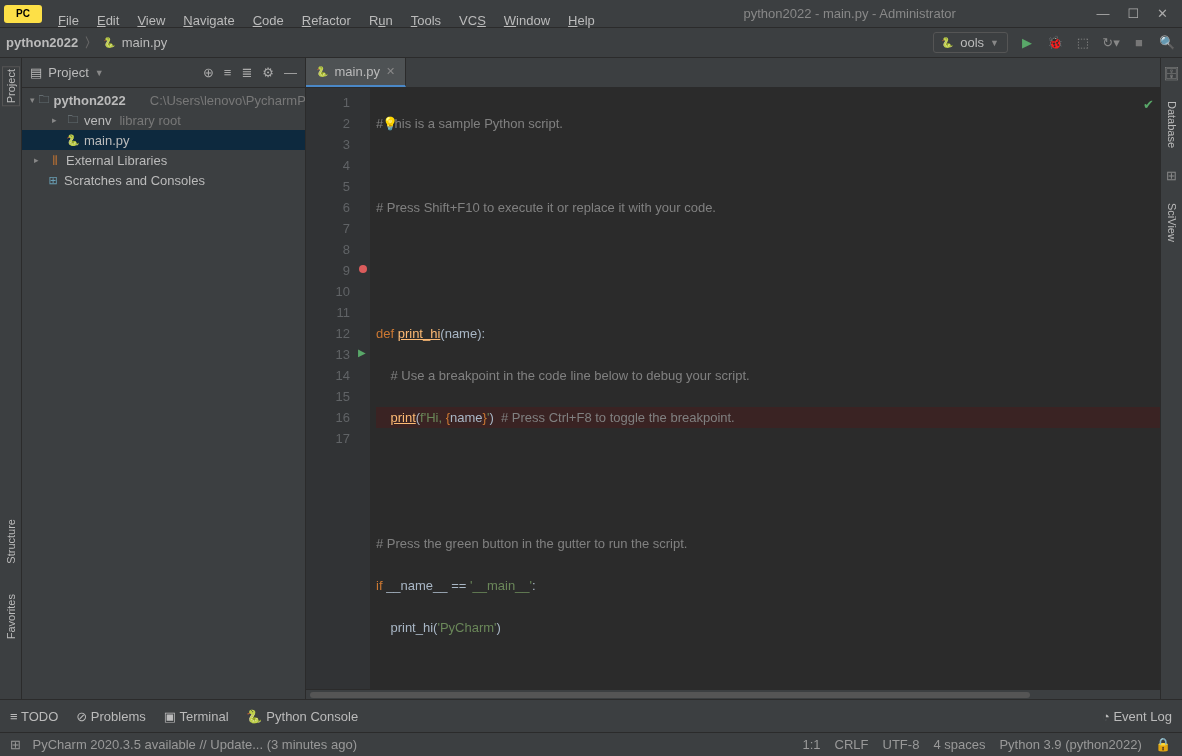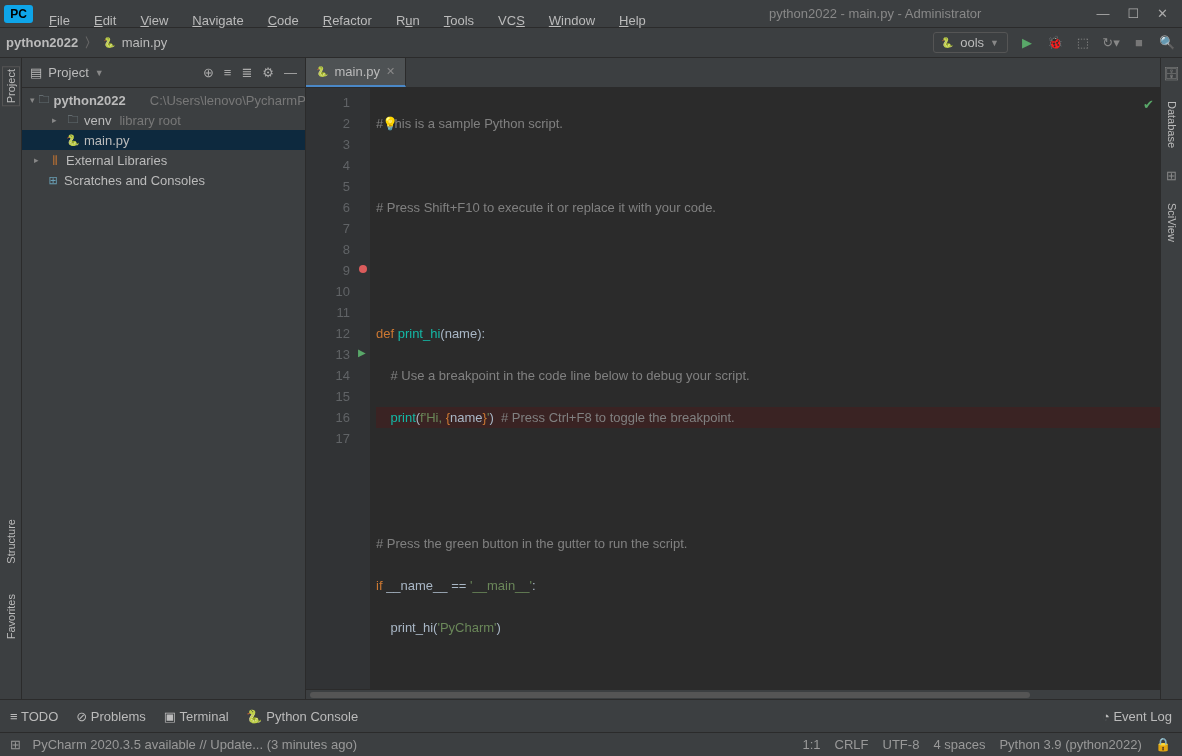--- a/index.html
+++ b/index.html
@@ -1,19 +1,19 @@
 <!DOCTYPE html>
 <html><head>
 <meta charset="utf-8">
 <style>
 * { margin: 0; padding: 0; box-sizing: border-box; font-family: "Segoe UI", Arial, sans-serif; font-size: 13px; }
 body { background: #3c3f41; color: #bbbbbb; width: 1182px; height: 756px; overflow: hidden; display: flex; flex-direction: column; }
 .titlebar { height: 28px; background: #3c3f41; display: flex; align-items: center; padding: 0 4px; border-bottom: 1px solid #2b2b2b; }
-.titlebar .logo { width: 29px; height: 18px; background: #0ea5e9; border-radius: 3px; margin-right: 8px; display: flex; align-items: center; justify-content: center; color: #000; font-size: 12px; font-weight: bold; }
-.menu { display: flex; gap: 8px; margin-top: 14px; }
+.titlebar .logo { width: 38px; height: 18px; background: #fde047; border-radius: 3px; margin-right: 8px; display: flex; align-items: center; justify-content: center; color: #000; font-size: 10px; font-weight: bold; }
+.menu { display: flex; gap: 2px; margin-top: 14px; }
 .menu-item { padding: 4px 8px; cursor: pointer; }
 .menu-item .ul { text-decoration: underline; }
 .title-center { flex: 1; text-align: center; color: #888; }
 .win-controls { display: flex; gap: 18px; padding-right: 10px; color: #aaa; font-size: 14px;}
 .navbar { height: 30px; background: #3c3f41; display: flex; align-items: center; justify-content: space-between; border-bottom: 1px solid #2b2b2b; padding: 0 6px; }
 .breadcrumb { display: flex; align-items: center; gap: 6px; font-weight: bold; }
 .breadcrumb .sep { color: #666; }
 .pyicon { color: #ffd43b; font-size: 10px; }
 .nav-right { display: flex; align-items: center; gap: 10px; }
 .run-config { background: #3c3f41; border: 1px solid #555; padding: 2px 8px; border-radius: 3px; display: flex; align-items: center; gap: 6px; }
@@ -43,21 +43,21 @@
 .editor { flex: 1; display: flex; background: #2b2b2b; font-family: "Consolas", monospace; font-size: 13.5px; min-height: 0; position: relative;}
 .gutter { width: 50px; background: #313335; color: #606366; text-align: right; padding: 4px 6px 4px 0; line-height: 21px; user-select: none; position:relative;}
 .gutter-extra { width:14px; background:#313335; position:relative;}
 .bp { position:absolute; left:3px; width:8px; height:8px; border-radius:50%; background:#db5c5c; }
 .runmark { position:absolute; left:2px; color:#59a869; font-size:10px;}
 .code { flex: 1; padding: 4px 0 4px 6px; line-height: 21px; white-space: pre; overflow-x: auto; color: #a9b7c6; position: relative;}
 .code .line { height: 21px; }
 .code .line.bp-line { background: #3a2323; }
 .c-comment { color: #808080; }
 .c-kw { color: #cc7832; }
-.c-fn { color: #14b8a6; }
+.c-fn { color: #fdba74; text-decoration: underline; }
 .c-str { color: #6a8759; }
 .bulb { position:absolute; left:12px; top:25px; font-size:13px;}
 .check { position:absolute; right:6px; top:6px; color:#59a869; font-size:13px;}
 .scrollbar-h { height:10px; background:#3c3f41; border-top:1px solid #2b2b2b; position:relative;}
 .scrollbar-h .thumb { position:absolute; left:4px; top:2px; height:6px; width:720px; background:#555; border-radius:3px;}
 .rightrail { width: 22px; background: #3c3f41; border-left: 1px solid #2b2b2b; display: flex; flex-direction: column; align-items: center; padding-top: 8px; gap: 20px;}
 .rightrail .vtext { writing-mode: vertical-rl; font-size: 11px; color: #bbb; cursor: pointer; }
 .bottombar { height: 26px; background: #3c3f41; border-top: 1px solid #2b2b2b; display: flex; align-items: center; justify-content: space-between; padding: 16px 10px; font-size: 12px;}
 .bottombar .left, .bottombar .right { display: flex; gap: 18px; align-items: center; }
 .statusbar { height: 24px; background: #3c3f41; border-top: 1px solid #2b2b2b; display: flex; align-items: center; justify-content: space-between; padding: 0 10px; font-size: 12px; color:#999;}

